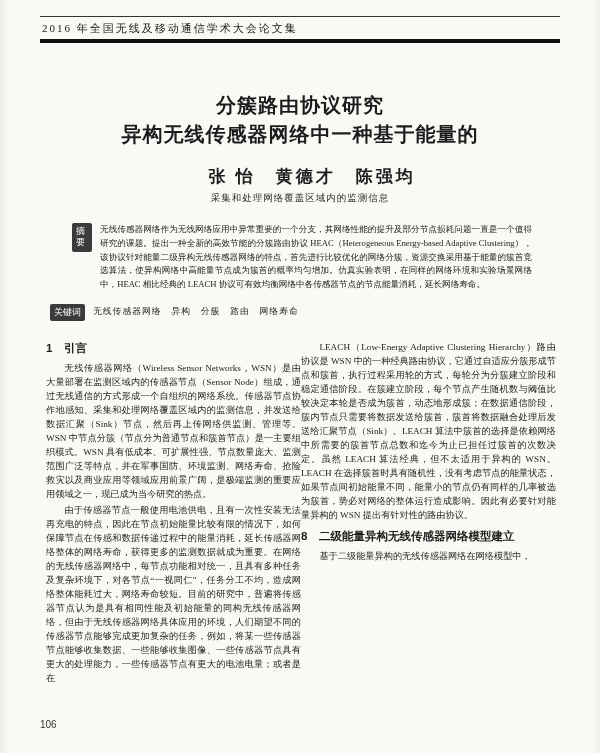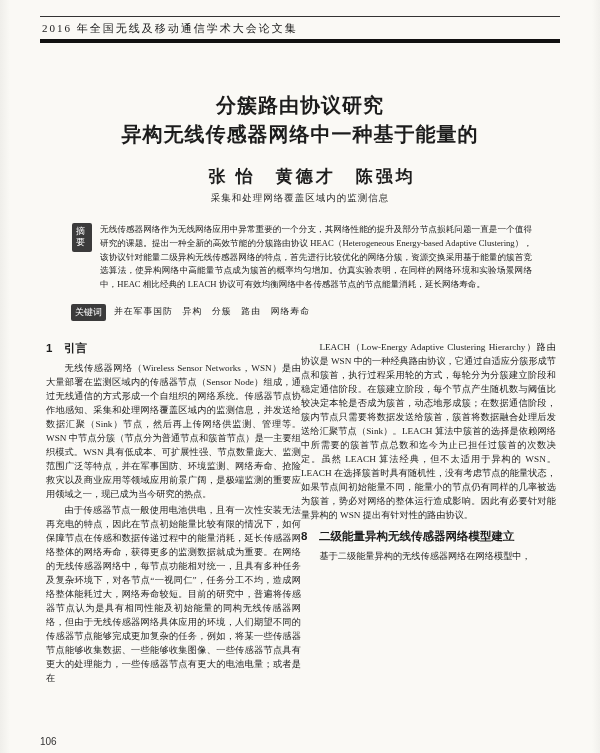--- a/index.html
+++ b/index.html
@@ -41,21 +41,21 @@
     padding:3px 4px;border-radius:2px;
     flex:0 0 auto;text-align:left;
     font-family:"Liberation Sans","DejaVu Sans",sans-serif;
   }
   .abstract-label{width:12px;word-break:break-all;}
   .abstract-text{
     margin-left:8px;
     font-size:8.6px;line-height:1.6;text-align:justify;color:#222;
   }
   .keywords-block{
-    margin:12px 68px 0 71px;
+    margin:12px 68px 0 50px;
     display:flex;align-items:center;
   }
   .keywords-label{white-space:nowrap;}
   .keywords-text{margin-left:8px;font-size:8.8px;letter-spacing:1px;color:#222;}
   
   .columns{
     margin:20px 44px 0 46px;
     display:flex;
     height:384px;overflow:hidden;
   }
@@ -64,21 +64,21 @@
     font-size:11.5px;font-weight:bold;margin:6px 0 6px 0;
     font-family:"Liberation Sans","DejaVu Sans",sans-serif;
   }
   .sec-heading.first{margin-top:0;}
   .body-p{
     font-size:9.2px;line-height:1.52;text-align:justify;margin:0 0 2px 0;color:#1d1d1d;
   }
   .indent{text-indent:2em;}
   
   .page-number{
-    position:absolute;left:40px;bottom:6px;
+    position:absolute;left:40px;bottom:23px;
     font-size:10px;color:#333;
     font-family:"Liberation Sans","DejaVu Sans",sans-serif;
   }
 </style>
 </head>
 <body>
 
 <div class="page">
 
   <div class="header-wrap">
@@ -95,21 +95,21 @@
   <div class="authors">张  怡　黄德才　陈强均</div>
   <div class="affiliation">采集和处理网络覆盖区域内的监测信息</div>
 
   <div class="abstract-block">
     <div class="label-box abstract-label">摘要</div>
     <div class="abstract-text">无线传感器网络作为无线网络应用中异常重要的一个分支，其网络性能的提升及部分节点损耗问题一直是一个值得研究的课题。提出一种全新的高效节能的分簇路由协议 HEAC（Heterogeneous Energy-based Adaptive Clustering），该协议针对能量二级异构无线传感器网络的特点，首先进行比较优化的网络分簇，资源交换采用基于能量的簇首竞选算法，使异构网络中高能量节点成为簇首的概率均匀增加。仿真实验表明，在同样的网络环境和实验场景网络中，HEAC 相比经典的 LEACH 协议可有效均衡网络中各传感器节点的节点能量消耗，延长网络寿命。</div>
   </div>
 
   <div class="keywords-block">
     <div class="label-box keywords-label">关键词</div>
-    <div class="keywords-text">并在军事国防　异构　分簇　路由　网络寿命</div>
+    <div class="keywords-text">无线传感器网络　异构　分簇　路由　网络寿命</div>
   </div>
 
   <div class="columns">
 
     <div class="col">
       <div class="sec-heading first">1　引言</div>
       <p class="body-p indent">无线传感器网络（Wireless Sensor Networks，WSN）是由大量部署在监测区域内的传感器节点（Sensor Node）组成，通过无线通信的方式形成一个自组织的网络系统。传感器节点协作地感知、采集和处理网络覆盖区域内的监测信息，并发送给数据汇聚（Sink）节点，然后再上传网络供监测、管理等。WSN 中节点分簇（节点分为普通节点和簇首节点）是一主要组织模式。WSN 具有低成本、可扩展性强、节点数量庞大、监测范围广泛等特点，并在军事国防、环境监测、网络寿命、抢险救灾以及商业应用等领域应用前景广阔，是极端监测的重要应用领域之一，现已成为当今研究的热点。</p>
       <p class="body-p indent">由于传感器节点一般使用电池供电，且有一次性安装无法再充电的特点，因此在节点初始能量比较有限的情况下，如何保障节点在传感和数据传递过程中的能量消耗，延长传感器网络整体的网络寿命，获得更多的监测数据就成为重要。在网络的无线传感器网络中，每节点功能相对统一，且具有多种任务及复杂环境下，对各节点“一视同仁”，任务分工不均，造成网络整体能耗过大，网络寿命较短。目前的研究中，普遍将传感器节点认为是具有相同性能及初始能量的同构无线传感器网络，但由于无线传感器网络具体应用的环境，人们期望不同的传感器节点能够完成更加复杂的任务，例如，将某一些传感器节点能够收集数据、一些能够收集图像、一些传感器节点具有更大的处理能力，一些传感器节点有更大的电池电量；或者是在</p>
     </div>
 

